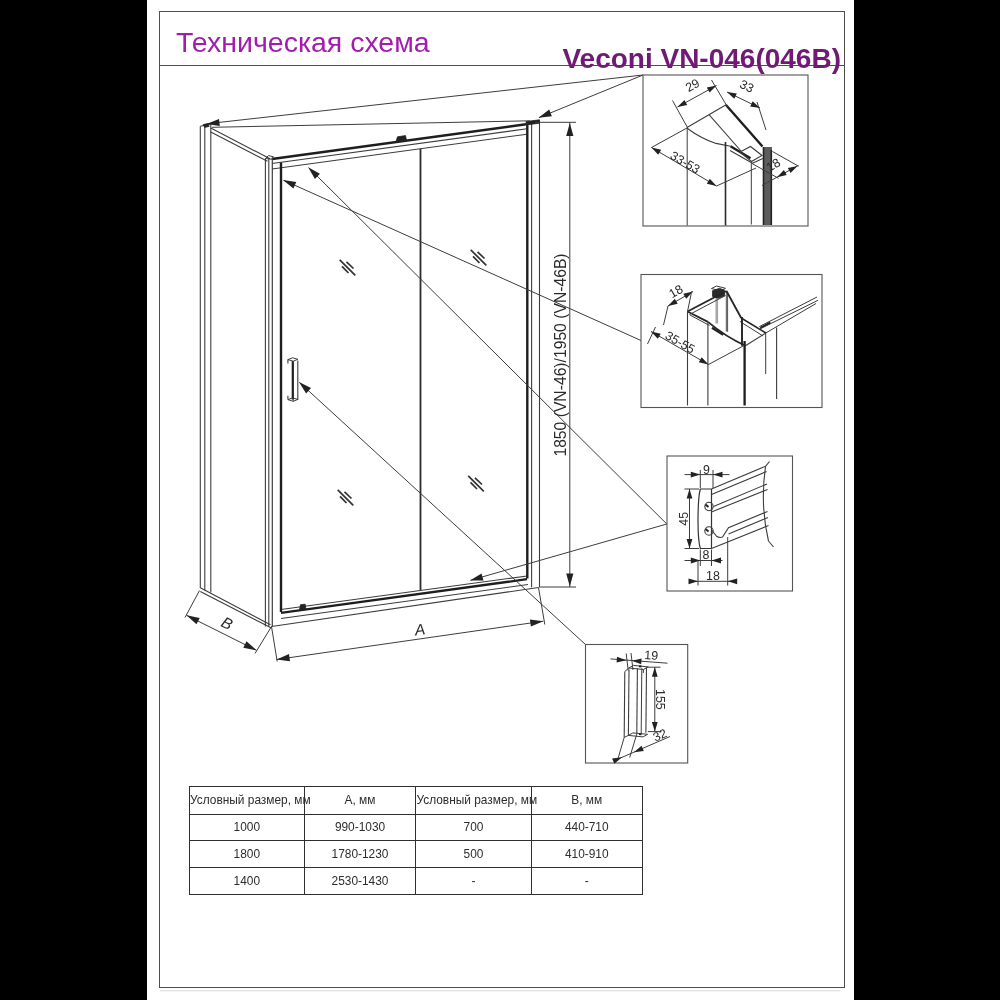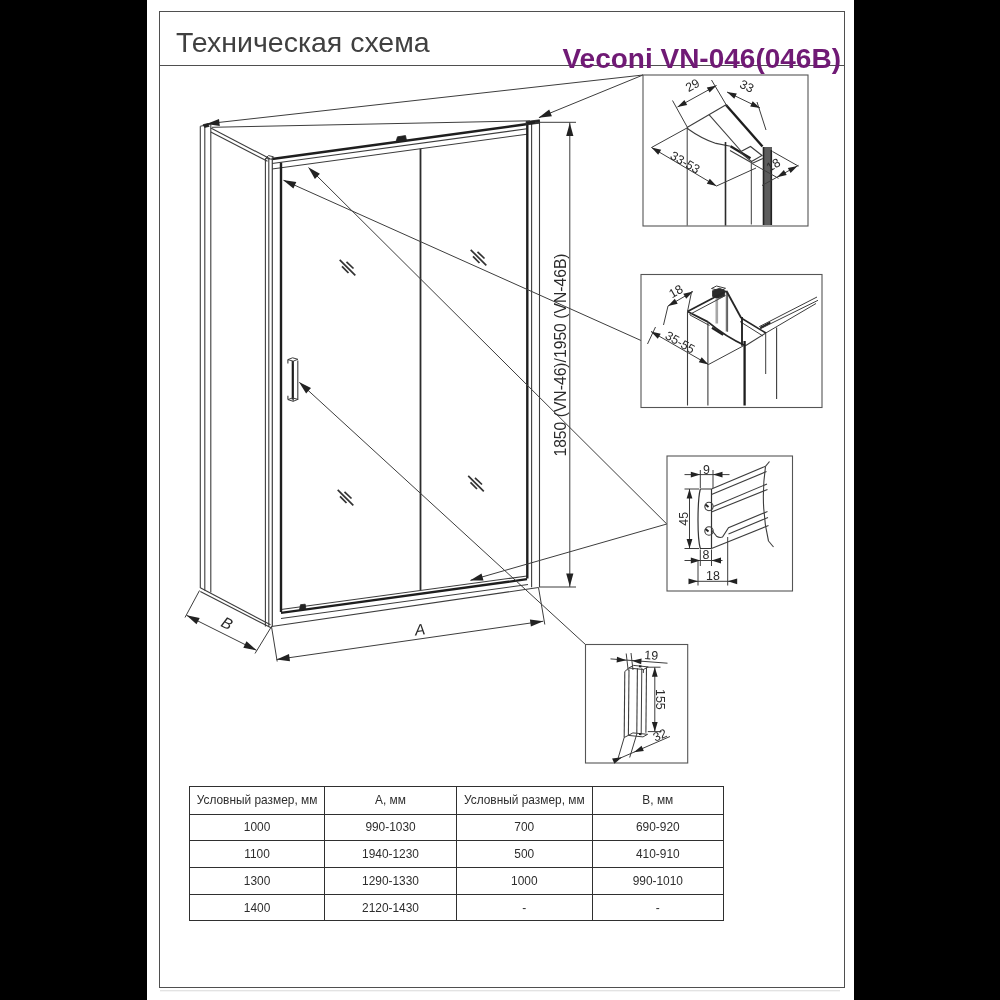--- a/index.html
+++ b/index.html
@@ -1,25 +1,25 @@
 <!DOCTYPE html>
 <html><head><meta charset="utf-8">
 <style>
 html,body{margin:0;padding:0;background:#000;width:1000px;height:1000px;overflow:hidden;}
 #page{position:absolute;left:147px;top:0;width:707px;height:1000px;background:#fff;}
 svg{position:absolute;left:-147px;top:0;}
-#tbl{position:absolute;left:42px;top:786px;border-collapse:collapse;table-layout:fixed;width:535px;}
+#tbl{position:absolute;left:42px;top:786px;border-collapse:collapse;table-layout:fixed;width:454px;}
 #tbl td{border:1px solid #2f2f2f;text-align:center;vertical-align:middle;white-space:nowrap;
   font-family:"Liberation Sans",sans-serif;font-size:11.9px;color:#2d2d2d;height:25.7px;padding:0;}
 #tbl tr.hd td{height:26.6px;}
 #tbl td:nth-child(1){width:25.3%;}
 #tbl td:nth-child(2){width:24.7%;}
 #tbl td:nth-child(3){width:25.4%;}
 #tbl td:nth-child(4){width:24.6%;margin-left:15px;}
-#hdr-l{position:absolute;left:29px;top:26px;font-family:"Liberation Sans",sans-serif;font-size:28.5px;color:#404040;}
+#hdr-l{position:absolute;left:29px;top:26px;font-family:"Liberation Sans",sans-serif;font-size:28.5px;color:#a21caf;}
 #hdr-r{position:absolute;right:13px;top:26px;font-family:"Liberation Sans",sans-serif;font-size:28px;font-weight:bold;color:#701a75;margin-top:17px;}
 #frame{position:absolute;left:11.5px;top:11px;width:684px;height:975px;border:1.3px solid #4f4f4f;}
 #hline{position:absolute;left:11.5px;top:65px;width:685.3px;height:1.3px;background:#4f4f4f;}
 </style></head>
 <body>
 <div id="page">
   <div id="frame"></div>
   <div id="hline"></div>
   <div id="hdr-l">Техническая схема</div>
   <div id="hdr-r">Veconi VN-046(046B)</div>
@@ -258,35 +258,29 @@
         <tr class="hd">
           <td>Условный размер, мм</td>
           <td>А, мм</td>
           <td>Условный размер, мм</td>
           <td>В, мм</td>
         </tr>
 <tr>
           <td>1000</td>
           <td>990-1030</td>
           <td>700</td>
-          <td>690-920</td>
+          <td>440-710</td>
         </tr>
 <tr>
-          <td>1100</td>
-          <td>1940-1230</td>
+          <td>1800</td>
+          <td>1780-1230</td>
           <td>500</td>
           <td>410-910</td>
         </tr>
 <tr>
-          <td>1300</td>
-          <td>1290-1330</td>
-          <td>1000</td>
-          <td>990-1010</td>
-        </tr>
-<tr>
           <td>1400</td>
-          <td>2120-1430</td>
+          <td>2530-1430</td>
           <td>-</td>
           <td>-</td>
         </tr>
   </tbody>
     </table>
 </div>
 
 </body></html>

